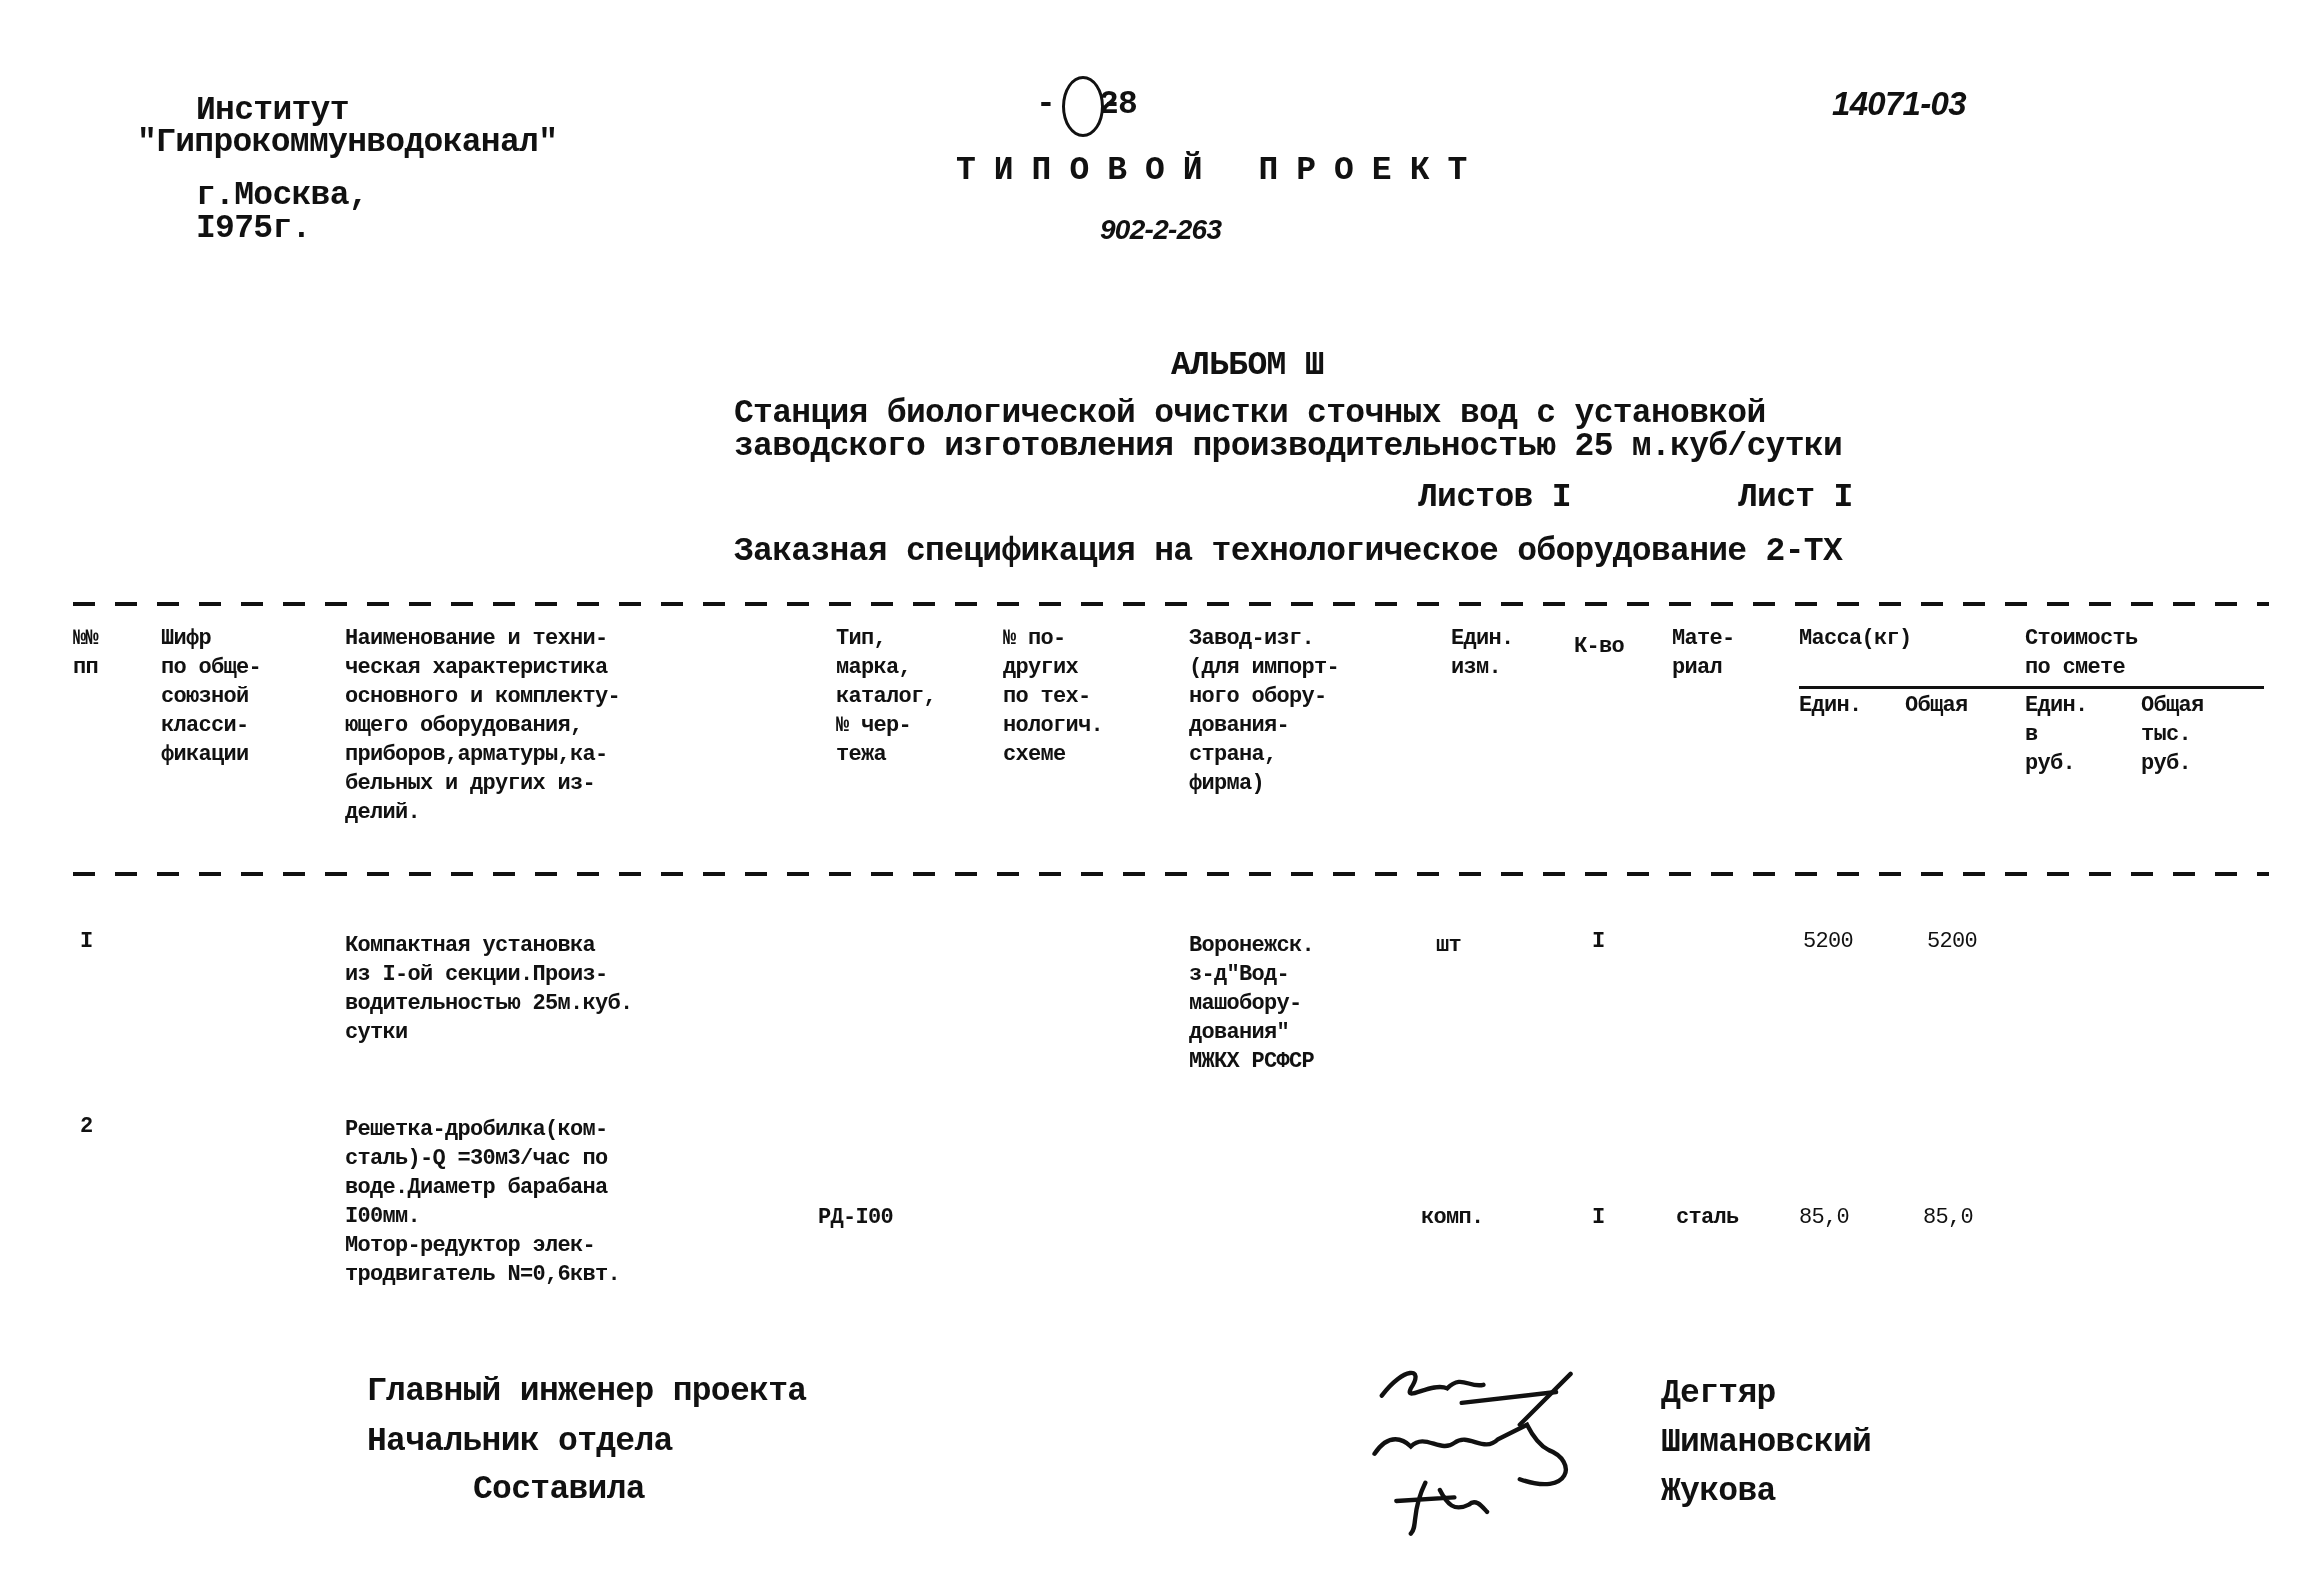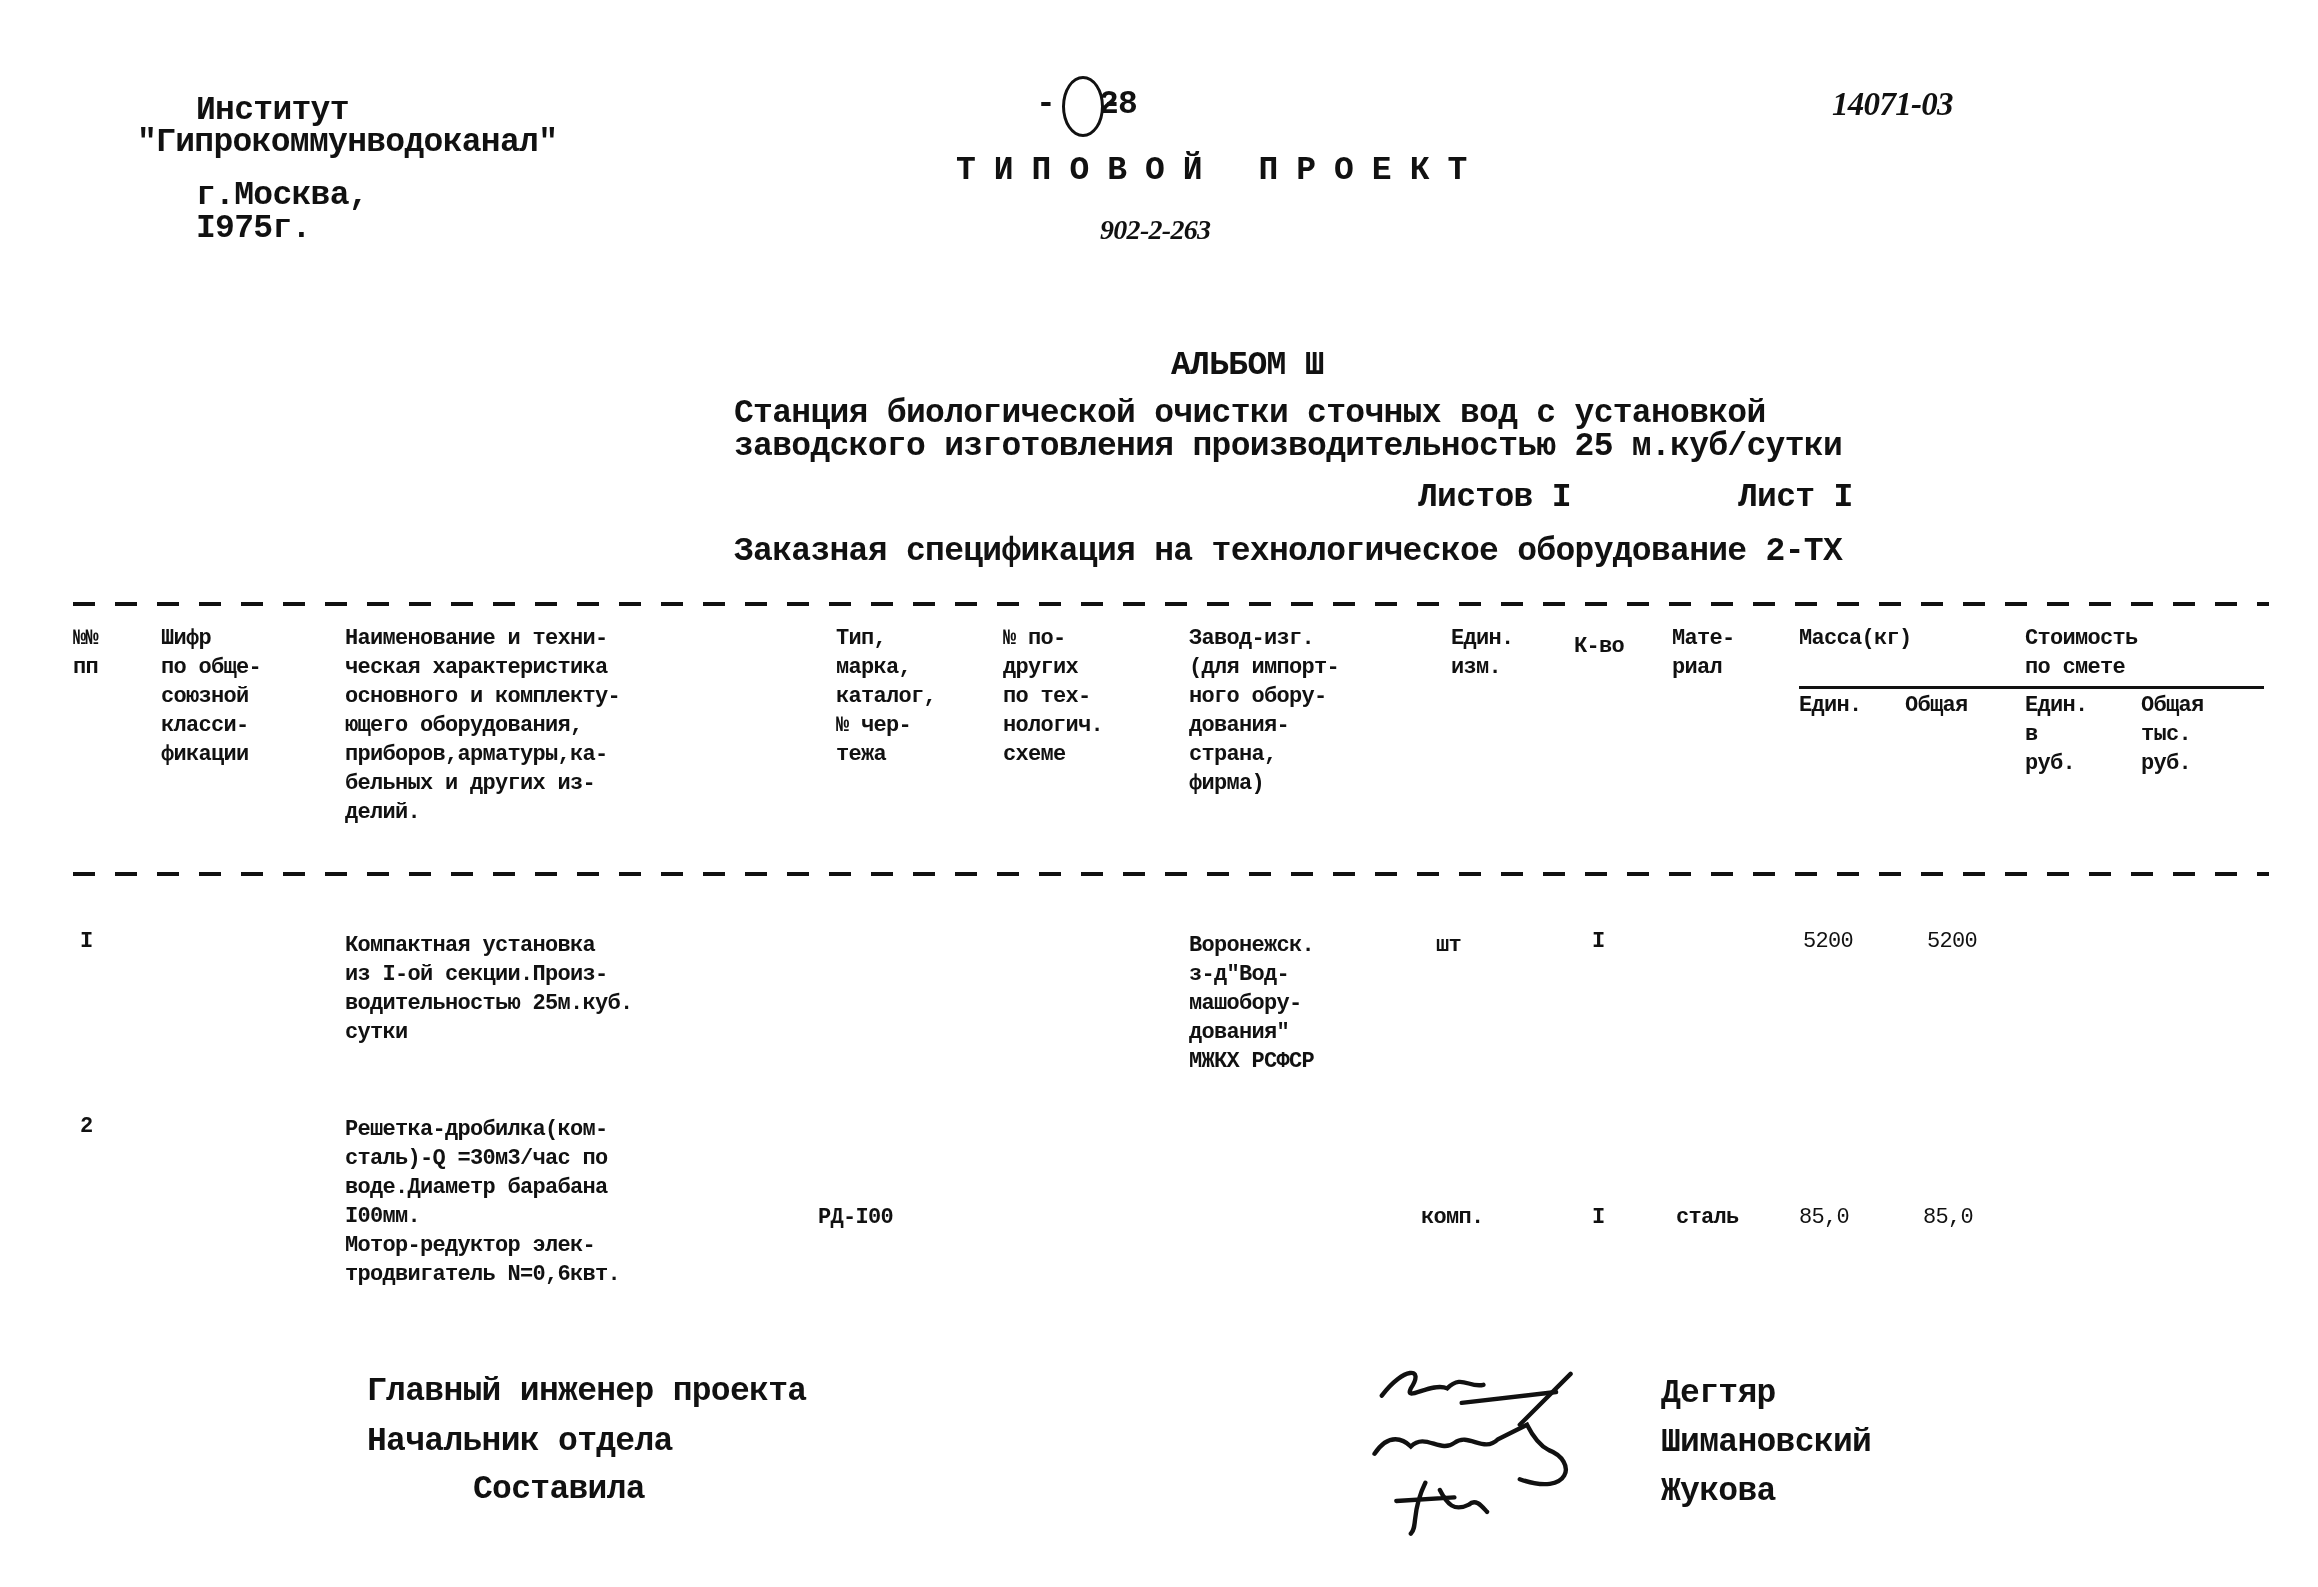--- a/index.html
+++ b/index.html
@@ -4,21 +4,21 @@
 <style>
   html, body { margin: 0; padding: 0; background: #ffffff; }
   body {
     width: 2319px; height: 1588px; position: relative; overflow: hidden;
     font-family: "Liberation Mono", "DejaVu Sans Mono", monospace;
     color: #111111;
   }
   .abs { position: absolute; white-space: pre; }
   .t { font-size: 33px; line-height: 36px; font-weight: bold; letter-spacing: -0.7px; }
   .tl { font-size: 22px; line-height: 29px; font-weight: bold; letter-spacing: -0.7px; }
-  .hand { font-family: Liberation Serif, serif; font-style: italic; font-weight: bold; }
+  .hand { font-family: Liberation Sans, sans-serif; font-style: italic; font-weight: bold; }
   .dash {
     position: absolute; left: 73px; width: 2196px; height: 4.4px;
     background: repeating-linear-gradient(90deg, #111 0 22px, transparent 22px 42px);
   }
   .rule { position: absolute; height: 2.9px; background: #111; }
   .circle {
     position: absolute; border: 3.6px solid #111; border-radius: 50%;
   }
   .sig { position: absolute; }
 </style>

